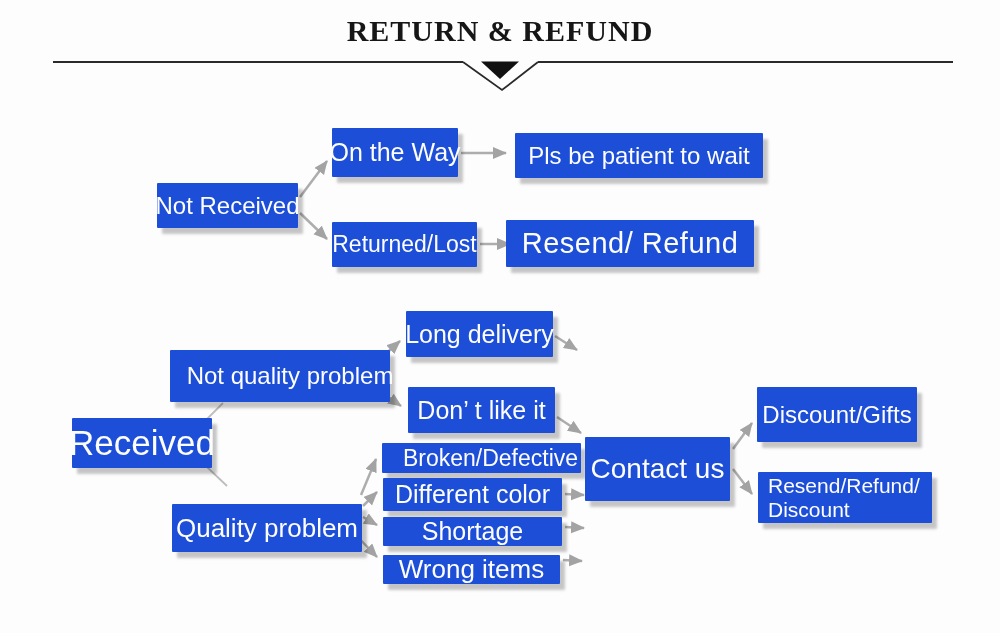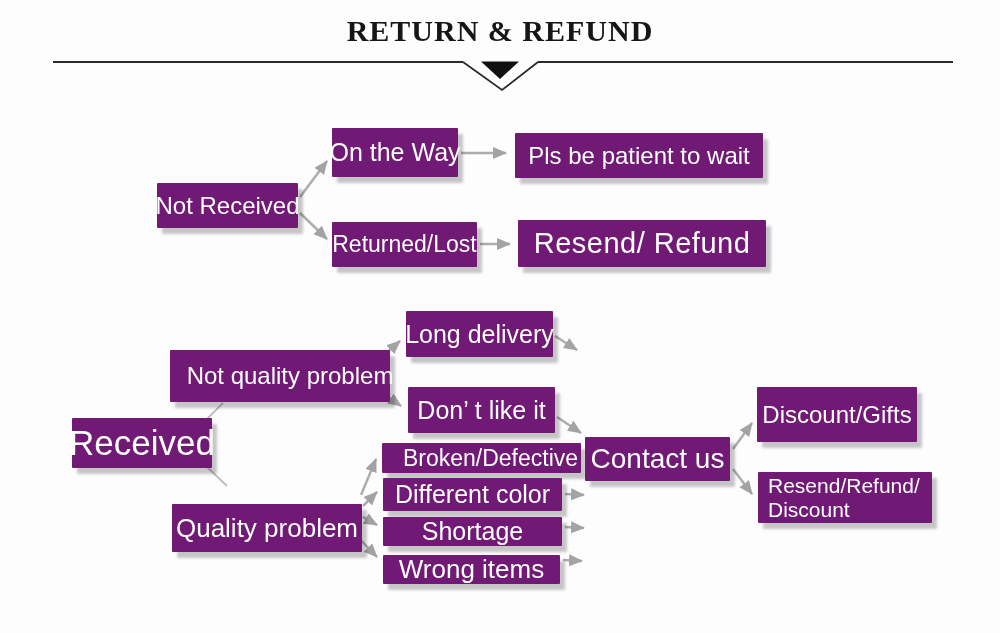--- a/index.html
+++ b/index.html
@@ -7,21 +7,21 @@
     position:relative;width:1000px;height:633px;background:#fdfdfd;
     font-family:"Liberation Sans","DejaVu Sans",sans-serif;overflow:hidden;
   }
   .page-title{
     position:absolute;top:14px;left:0;width:1000px;text-align:center;
     font-family:"Liberation Serif","DejaVu Serif",serif;font-weight:700;
     font-size:30px;letter-spacing:1px;color:#161616;
   }
   .connectors{position:absolute;left:0;top:0;}
   .node{
-    position:absolute;background:#701a75;color:#fdfdfd;
+    position:absolute;background:#1d4ed8;color:#fdfdfd;
     display:flex;align-items:center;justify-content:center;
     white-space:nowrap;box-shadow:5px 6px 3px rgba(0,0,0,0.22);
     border-radius:1px;
   }
   .node.two-line{
     flex-direction:column;align-items:flex-start;justify-content:center;
     padding-left:10px;line-height:1.1;
   }
 </style>
 </head>
@@ -76,41 +76,41 @@
   </svg>
 
   <div class="node" style="left:157px;top:183px;width:141px;height:45px;font-size:24px;">Not Received</div>
 
   <div class="node" style="left:332px;top:128px;width:126px;height:49px;font-size:25px;">On the Way</div>
 
   <div class="node" style="left:515px;top:133px;width:248px;height:45px;font-size:24px;">Pls be patient to wait</div>
 
   <div class="node" style="left:332px;top:222px;width:145px;height:45px;font-size:23px;">Returned/Lost</div>
 
-  <div class="node" style="left:518px;top:220px;width:248px;height:47px;font-size:29px;letter-spacing:0.5px;text-align:right;">Resend/ Refund</div>
+  <div class="node" style="left:506px;top:220px;width:248px;height:47px;font-size:29px;letter-spacing:0.5px;text-align:right;">Resend/ Refund</div>
 
   <div class="node" style="left:72px;top:418px;width:140px;height:50px;font-size:35px;">Received</div>
 
   <div class="node" style="left:170px;top:350px;width:200px;height:52px;font-size:24px;padding-left:20px;">Not quality problem</div>
 
   <div class="node" style="left:408px;top:387px;width:147px;height:46px;font-size:25px;">Don’ t like it</div>
 
   <div class="node" style="left:406px;top:311px;width:147px;height:46px;font-size:25px;">Long delivery</div>
 
   <div class="node" style="left:172px;top:504px;width:190px;height:48px;font-size:26px;">Quality problem</div>
 
   <div class="node" style="left:382px;top:443px;width:181px;height:30px;font-size:23px;padding-left:18px;">Broken/Defective</div>
 
   <div class="node" style="left:383px;top:478px;width:179px;height:33px;font-size:25px;">Different color</div>
 
   <div class="node" style="left:383px;top:517px;width:179px;height:29px;font-size:25px;">Shortage</div>
 
   <div class="node" style="left:383px;top:555px;width:177px;height:29px;font-size:26px;">Wrong items</div>
 
-  <div class="node" style="left:585px;top:437px;width:145px;height:44px;font-size:28px;">Contact us</div>
+  <div class="node" style="left:585px;top:437px;width:145px;height:64px;font-size:28px;">Contact us</div>
 
   <div class="node" style="left:757px;top:387px;width:160px;height:55px;font-size:24px;">Discount/Gifts</div>
 
   <div class="node two-line" style="left:758px;top:472px;width:164px;height:51px;font-size:21px;">
     <span>Resend/Refund/</span>
     <span>Discount</span>
   </div>
 
 </div>
 

